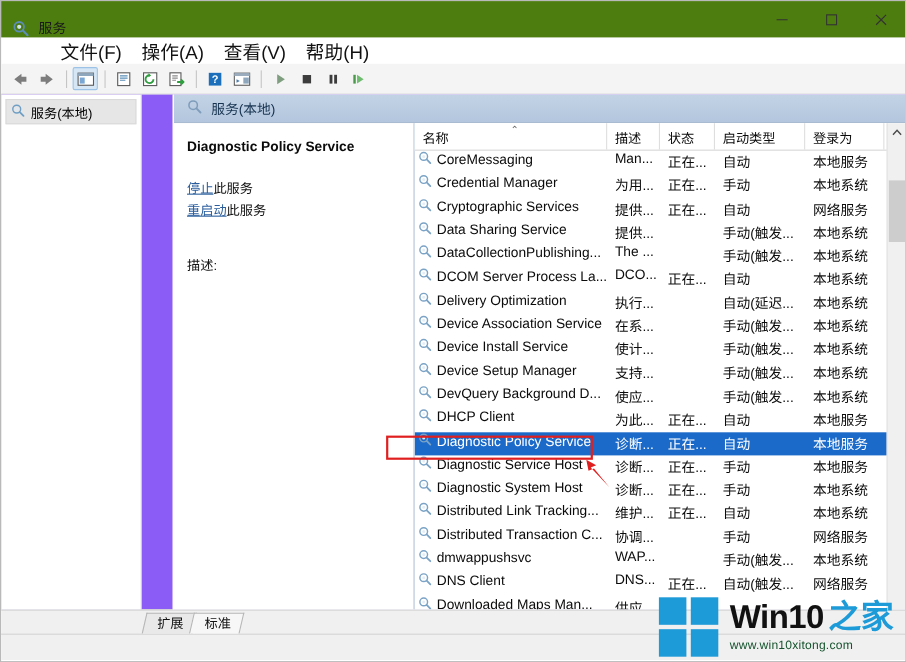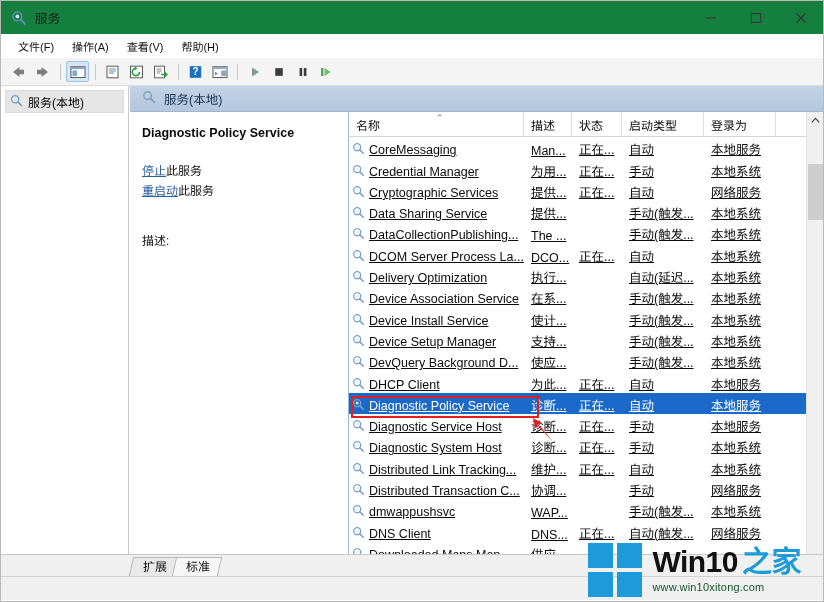--- a/index.html
+++ b/index.html
@@ -24,23 +24,23 @@
     background: #ffffff;
     border: 1px solid #b9b9b9;
     box-sizing: border-box;
     overflow: hidden;
   }
 
   
   .titlebar {
     position: relative;
     height: 33px;
-    background: #15803d;
-    display: flex;
-    align-items: center;
+    background: #4d7c0f;
+    display: flex;
+    align-items: flex-end;
     box-sizing: border-box;
     font-family: Liberation Serif, serif;
   }
   .title-icon {
     width: 16px;
     height: 16px;
     margin-left: 10px;
     margin-right: 8px;
     flex: 0 0 auto;
   }
@@ -66,22 +66,23 @@
   }
   .winbtn svg { display:block; }
 
   
   .menubar {
     height: 24px;
     display: flex;
     align-items: center;
     padding-left: 8px;
     background: #ffffff;
-    font-size: 11px;
+    font-size: 17px;
     color: #111;
+    margin-left: 37px;
   }
   .menu-item {
     padding: 2px 9px;
     white-space: nowrap;
   }
 
   
   .toolbar {
     height: 27px;
     display: flex;
@@ -109,20 +110,21 @@
     height: 16px;
     background: #c5c5c5;
     margin: 0 5px;
   }
 
   
   .content {
     display: flex;
     height: 468px;
     background: #8b5cf6;
+    gap: 28px;
   }
   .tree-pane {
     width: 128px;
     background: #ffffff;
     border-right: 1px solid #c8c8c8;
     box-sizing: border-box;
     padding-top: 4px;
     flex: 0 0 auto;
   }
   .tree-node {
@@ -247,25 +249,24 @@
   .col-logon  { width: 72px; }
 
   .list-body {
     flex: 1 1 auto;
     overflow: hidden;
     position: relative;
   }
   .row {
     display: flex;
     height: 21.3px;
-    align-items: flex-end;
+    align-items: flex-start;
     font-size: 12.5px;
     color: #0b0b0b;
     box-sizing: border-box;
-    text-decoration: underline;
   }
   .row.selected {
     background: #1b6ac9;
     color: #ffffff;
   }
   .cell {
     box-sizing: border-box;
     padding-left: 7px;
     white-space: nowrap;
     overflow: hidden;
@@ -359,21 +360,21 @@
     top: 417px;
     width: 34px;
     height: 34px;
     pointer-events: none;
     z-index: 40;
   }
 
   
   .watermark {
     position: absolute;
-    right: 22px;
+    right: 11px;
     bottom: 4px;
     display: flex;
     align-items: center;
     z-index: 60;
   }
   .wm-logo {
     width: 54px;
     height: 54px;
     display: grid;
     grid-template-columns: 1fr 1fr;

